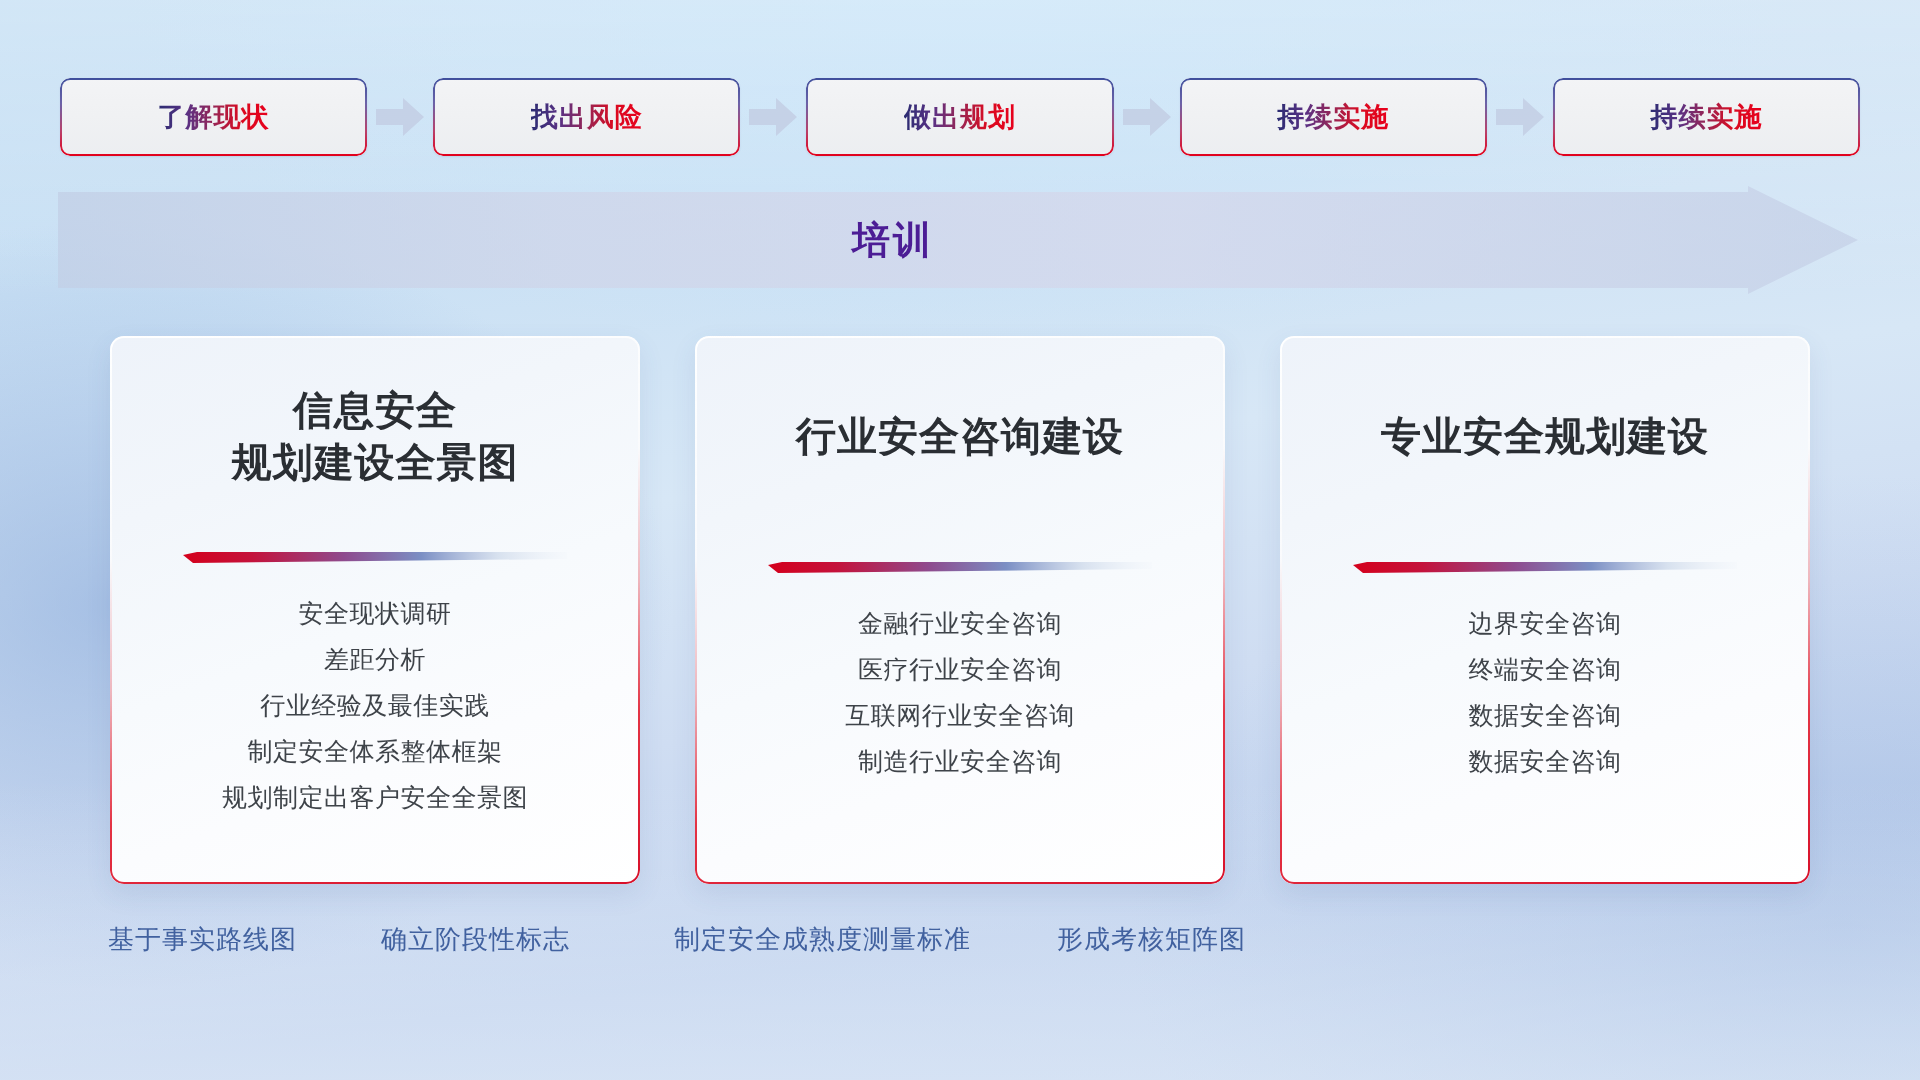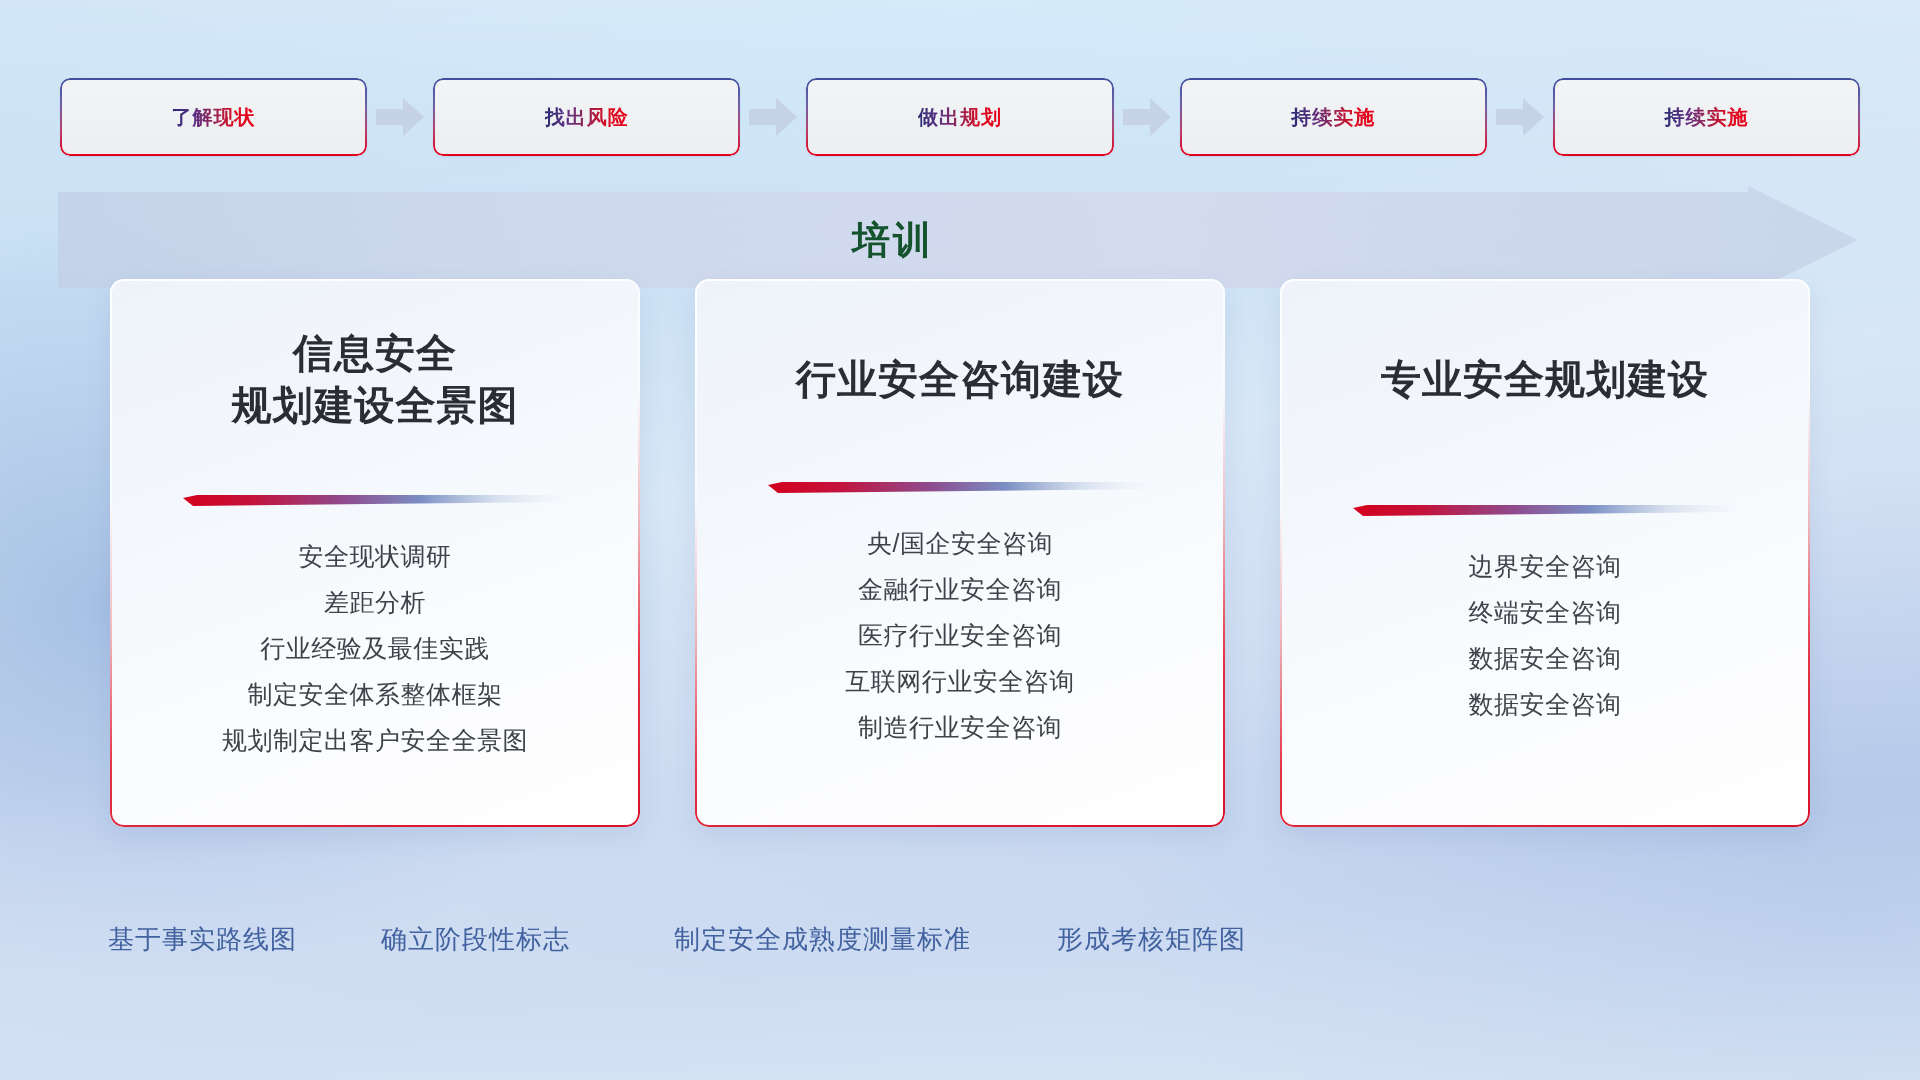--- a/index.html
+++ b/index.html
@@ -66,21 +66,21 @@
     border-radius: 10px;
     padding: 2px;
     background: linear-gradient(180deg, #3f4f9c 0%, #6a62a8 32%, #b8406a 68%, #e3001b 100%);
     -webkit-mask: linear-gradient(#000 0 0) content-box, linear-gradient(#000 0 0);
     -webkit-mask-composite: xor;
     mask: linear-gradient(#000 0 0) content-box, linear-gradient(#000 0 0);
     mask-composite: exclude;
     pointer-events: none;
   }
   .step-label {
-    font-size: 20px;
+    font-size: 27px;
     font-weight: 700;
     letter-spacing: 1px;
     background: linear-gradient(90deg, #2b2c72 0%, #5a3184 26%, #9d2350 52%, #da0a20 74%, #e8001c 100%);
     -webkit-background-clip: text;
     background-clip: text;
     color: transparent;
     position: relative;
     z-index: 2;
   }
   .step-arrow {
@@ -101,32 +101,31 @@
   #banner svg { position: absolute; inset: 0; width: 100%; height: 100%; }
   #banner-title {
     position: absolute;
     inset: 0;
     display: flex;
     align-items: center;
     justify-content: center;
     padding-right: 130px;
     font-size: 38px;
     font-weight: 700;
-    color: #14532d;
+    color: #4c1d95;
     letter-spacing: 3px;
   }
 
   
   #cards {
     position: absolute;
-    left: 110px; top: 328px;
+    left: 110px; top: 336px;
     width: 1700px; height: 450px;
     display: flex;
     justify-content: space-between;
-    align-items: center;
   }
   .card {
     width: 530px;
     height: 548px;
     border-radius: 14px;
     position: relative;
     background: linear-gradient(160deg, #eef3fa 0%, #f2f6fb 26%, #f7fafd 52%, #fbfcfe 72%, #ffffff 100%);
     box-shadow: 0 10px 26px rgba(60,90,150,0.10);
   }
   .card::before {
@@ -330,21 +329,20 @@
                 <stop offset="42%" stop-color="#8e4b8e"></stop>
                 <stop offset="62%" stop-color="#7b8fc4"></stop>
                 <stop offset="82%" stop-color="#cdd9ea" stop-opacity="0.75"></stop>
                 <stop offset="100%" stop-color="#e8eef6" stop-opacity="0.12"></stop>
               </linearGradient>
             </defs>
             <path d="M0 3 L14 0 H384 L384 7 L10 11 Z" fill="url(#divGrad2)"></path>
           </svg>
         </div>
         <ul class="card-list">
-          <li>央/国企安全咨询</li>
           <li>金融行业安全咨询</li>
           <li>医疗行业安全咨询</li>
           <li>互联网行业安全咨询</li>
           <li>制造行业安全咨询</li>
         </ul>
         <div class="spacer-bot"></div>
       </div>
     </div>
 
     <div class="card">

